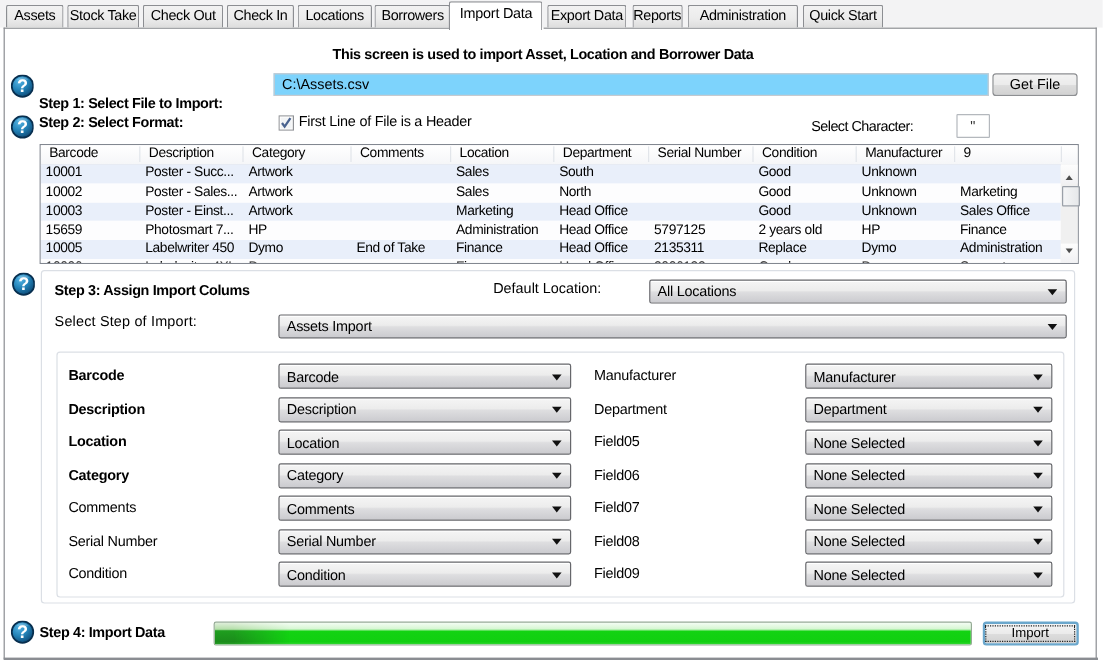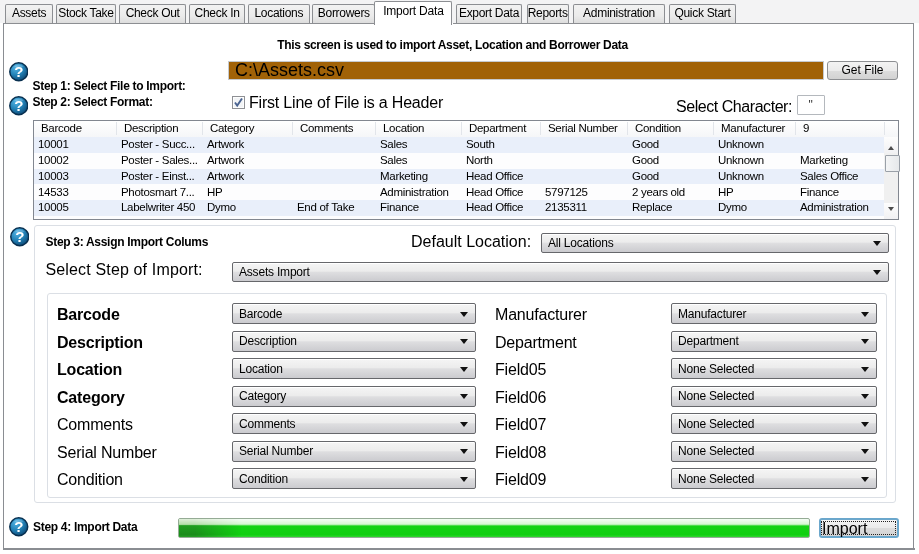--- a/index.html
+++ b/index.html
@@ -3,22 +3,22 @@
 html,body{margin:0;padding:0}
 body{width:919px;height:554px;background:#fff;font-family:"Liberation Sans",sans-serif;position:relative;overflow:hidden}
 .abs{position:absolute}
 .tabstrip{position:absolute;left:0;top:0;width:919px;height:23px;background:#f3f3f4}
 .tab{position:absolute;top:4px;height:18px;border:1px solid #8c8e92;border-bottom:none;border-radius:2px 2px 0 0;background:linear-gradient(#f2f2f2,#ebebeb 60%,#dddddd);text-align:center;font-size:12px;letter-spacing:-0.3px;color:#000;line-height:17.5px}
 .tabsel{position:absolute;top:1px;height:23px;border:1px solid #8c8e92;border-bottom:none;border-radius:2px 2px 0 0;background:#fff;text-align:center;font-size:12px;letter-spacing:-0.2px;color:#000;line-height:19px;z-index:5}
 .paneline{position:absolute;top:22.5px;height:1px;background:#8c8e92}
 .bl{position:absolute;background:#8a8d92}
 .hicon{position:absolute}
 .steplbl{position:absolute;font-size:12px;font-weight:bold;color:#000;letter-spacing:-0.3px;white-space:nowrap}
-.lbl{position:absolute;font-size:16px;color:#000;letter-spacing:-0.2px;white-space:nowrap}
-.tbox{position:absolute;background:#a16207;border:1px solid #c6cacf;font-size:18px;color:#000}
+.lbl{position:absolute;font-size:12px;color:#000;letter-spacing:-0.2px;white-space:nowrap}
+.tbox{position:absolute;background:#7dd3fc;border:1px solid #c6cacf;font-size:12px;color:#000}
 .btn{position:absolute;border:1px solid #8d8f92;border-radius:3px;background:linear-gradient(#f3f3f3,#ebebeb 50%,#dddddd 52%,#d2d2d2);font-size:12px;color:#000;text-align:center}
 .cbo{position:absolute;border:1px solid #66676b;border-radius:2px;background:linear-gradient(#f5f5f5,#ececec 45%,#dedee0 52%,#cbcbcf);box-shadow:inset 0 1px 0 #fff}
 .cbo span{position:absolute;left:6px;top:0;bottom:0;display:flex;align-items:center;font-size:12px;color:#000;letter-spacing:-0.2px;white-space:nowrap}
 .arw{position:absolute;width:0;height:0;border:4.5px solid transparent;border-top:5px solid #111;border-bottom:none}
 .panel{position:absolute;border:1px solid #dbdfe5;border-radius:3px}
 .hsep{position:absolute;top:122px;height:13px;width:1px;background:#e2e5ea}
 .cell{position:absolute;font-size:11.5px;letter-spacing:-0.3px;color:#000;white-space:nowrap;overflow:hidden}
 </style></head><body>
 <div class="tabstrip"></div>
 <div class="paneline" style="left:3px;width:371.5px"></div>
@@ -119,21 +119,21 @@
     <div class="cell" style="left:4px;top:1.3px;width:76px;height:13px;line-height:13px">10003</div>
     <div class="cell" style="left:87px;top:1.3px;width:79px;height:13px;line-height:13px">Poster - Einst...</div>
     <div class="cell" style="left:173px;top:1.3px;width:83px;height:13px;line-height:13px">Artwork</div>
     <div class="cell" style="left:346px;top:1.3px;width:79px;height:13px;line-height:13px">Marketing</div>
     <div class="cell" style="left:432px;top:1.3px;width:72px;height:13px;line-height:13px">Head Office</div>
     <div class="cell" style="left:598px;top:1.3px;width:79px;height:13px;line-height:13px">Good</div>
     <div class="cell" style="left:684px;top:1.3px;width:75px;height:13px;line-height:13px">Unknown</div>
     <div class="cell" style="left:766px;top:1.3px;width:82px;height:13px;line-height:13px">Sales Office</div>
   </div>
 <div class="abs" style="left:34px;top:184.45px;width:850px;height:15.75px;background:#fdfdfe;overflow:hidden">
-    <div class="cell" style="left:4px;top:1.3px;width:76px;height:13px;line-height:13px">14533</div>
+    <div class="cell" style="left:4px;top:1.3px;width:76px;height:13px;line-height:13px">15659</div>
     <div class="cell" style="left:87px;top:1.3px;width:79px;height:13px;line-height:13px">Photosmart 7...</div>
     <div class="cell" style="left:173px;top:1.3px;width:83px;height:13px;line-height:13px">HP</div>
     <div class="cell" style="left:346px;top:1.3px;width:79px;height:13px;line-height:13px">Administration</div>
     <div class="cell" style="left:432px;top:1.3px;width:72px;height:13px;line-height:13px">Head Office</div>
     <div class="cell" style="left:511px;top:1.3px;width:80px;height:13px;line-height:13px">5797125</div>
     <div class="cell" style="left:598px;top:1.3px;width:79px;height:13px;line-height:13px">2 years old</div>
     <div class="cell" style="left:684px;top:1.3px;width:75px;height:13px;line-height:13px">HP</div>
     <div class="cell" style="left:766px;top:1.3px;width:82px;height:13px;line-height:13px">Finance</div>
   </div>
 <div class="abs" style="left:34px;top:200.2px;width:850px;height:15.75px;background:#e9effa;overflow:hidden">
@@ -270,14 +270,14 @@
     </defs>
 <circle cx="10" cy="10" r="9.2" fill="url(#hg9517)" stroke="#082f4f" stroke-width="1.5"></circle>
 <path d="M5 4.6 A7 7 0 0 1 15 4.6 A8.5 4.5 0 0 1 5 4.6" fill="rgba(255,255,255,0.22)"></path>
 <text x="10" y="15.2" text-anchor="middle" font-family="Liberation Sans, sans-serif" font-size="15.5" font-weight="bold" fill="#fff">?</text>
 </svg>
 <div class="steplbl" style="left:33px;top:520px">Step 4: Import Data</div>
 <div class="abs" style="left:178px;top:517.5px;width:630px;height:18px;border:1px solid #95ab95;border-radius:2px;background:linear-gradient(#f4fdf4,#d7f7d3 28%,#8fe98c 34%,#13d313 38%,#11cf11 88%,#31d831 100%);overflow:hidden">
 <div class="abs" style="left:0;top:0;width:62px;height:18px;background:linear-gradient(#dfeeda,#b5dfaa 30%,#1f9e1f 37%,#1b8c1b 88%,#28a028 100%);-webkit-mask-image:linear-gradient(to right,#000 25%,transparent)"></div>
 </div>
 <div class="abs" style="left:818.5px;top:518px;width:80px;height:19.5px;border:2px solid #6ba7cc;border-radius:3px;background:linear-gradient(#f4f4f4,#ebebeb 50%,#dddddd 52%,#d2d2d2);box-sizing:border-box">
-<div class="abs" style="left:0.5px;top:0.5px;right:0.5px;bottom:0.5px;border:1px dotted #222;font-size:16px;text-align:left;line-height:13px;color:#000">Import</div>
+<div class="abs" style="left:0.5px;top:0.5px;right:0.5px;bottom:0.5px;border:1px dotted #222;font-size:11px;text-align:center;line-height:13px;color:#000">Import</div>
 </div>
 
 </body></html>

